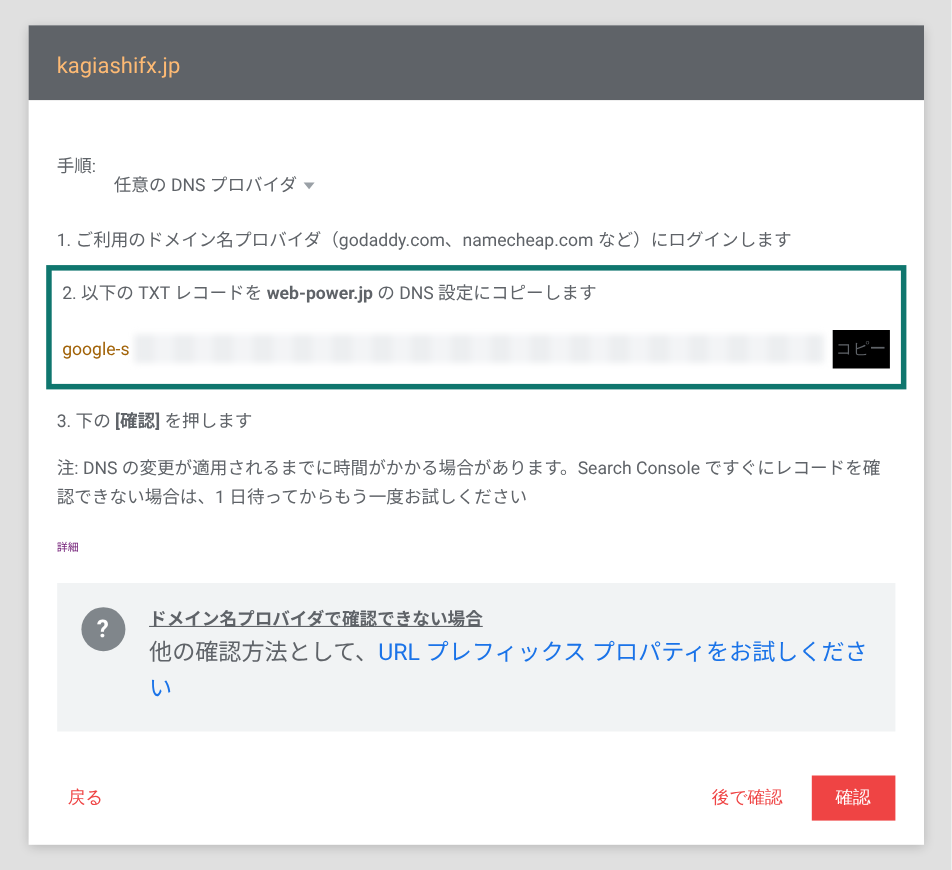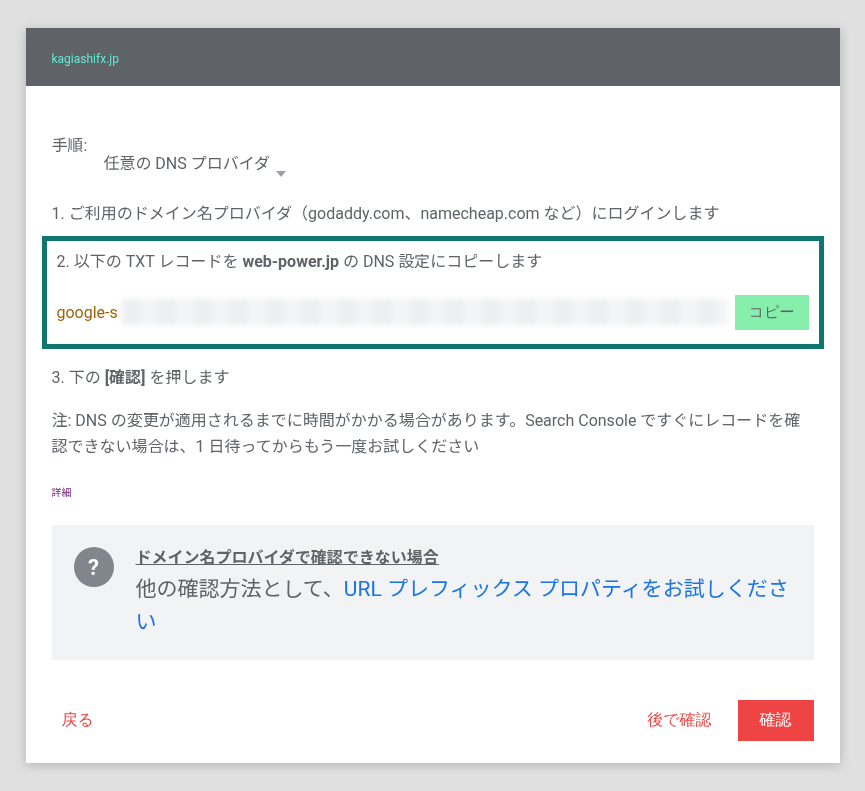--- a/index.html
+++ b/index.html
@@ -27,41 +27,41 @@
       background: #5f6368;
       color: #fff;
       padding: 24px 26px 20px;
     }
     .dialog-title {
       font-size: 22px;
       font-weight: 400;
       margin-bottom: 6px;
     }
     .dialog-subtitle {
-      font-size: 12px;
-      color: #5eead4;
+      font-size: 20px;
+      color: #fdba74;
       font-weight: 400;
     }
     .dialog-body {
       padding: 28px 26px 10px;
       color: #5f6368;
       font-size: 16px;
       line-height: 1.6;
     }
     .steps-row {
       display: flex;
       align-items: center;
       margin-bottom: 24px;
     }
     .steps-label {
       margin-right: 16px;
     }
     .provider-dropdown {
       display: flex;
-      align-items: flex-end;
+      align-items: center;
       cursor: pointer;
       margin-top: 37px;
     }
     .provider-text {
       margin-right: 6px;
     }
     .caret-icon {
       width: 0;
       height: 0;
       border-left: 5px solid transparent;
@@ -90,25 +90,25 @@
       background: repeating-linear-gradient(90deg, #eceef0 0 18px, #f3f4f6 18px 36px);
       filter: blur(3px);
       margin-left: 4px;
     }
     .txt-field {
       display: flex;
       align-items: center;
       flex: 1;
     }
     .copy-button {
-      background: #86efac;
+      background: #000000;
       border: none;
       color: #5f6368;
       font-size: 15px;
-      padding: 8px 14px;
+      padding: 8px 3px;
       cursor: pointer;
       margin-left: 8px;
     }
     .bold {
       font-weight: 700;
       color: #5f6368;
     }
     .note {
       margin-top: 18px;
       margin-bottom: 18px;

